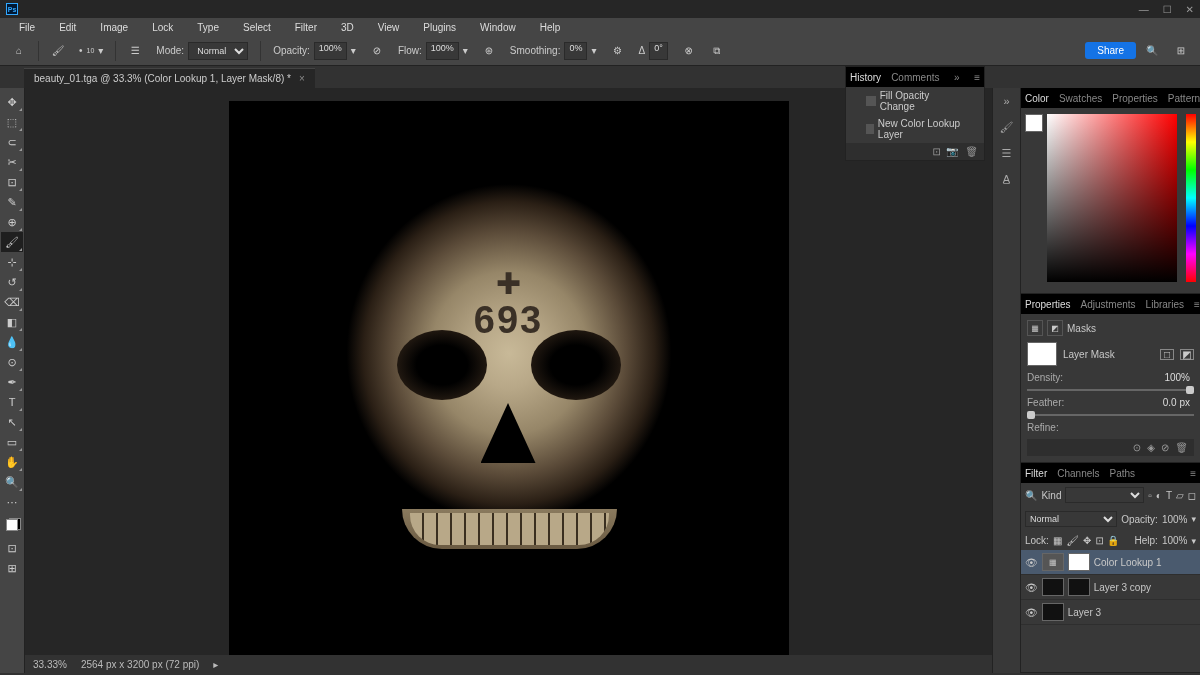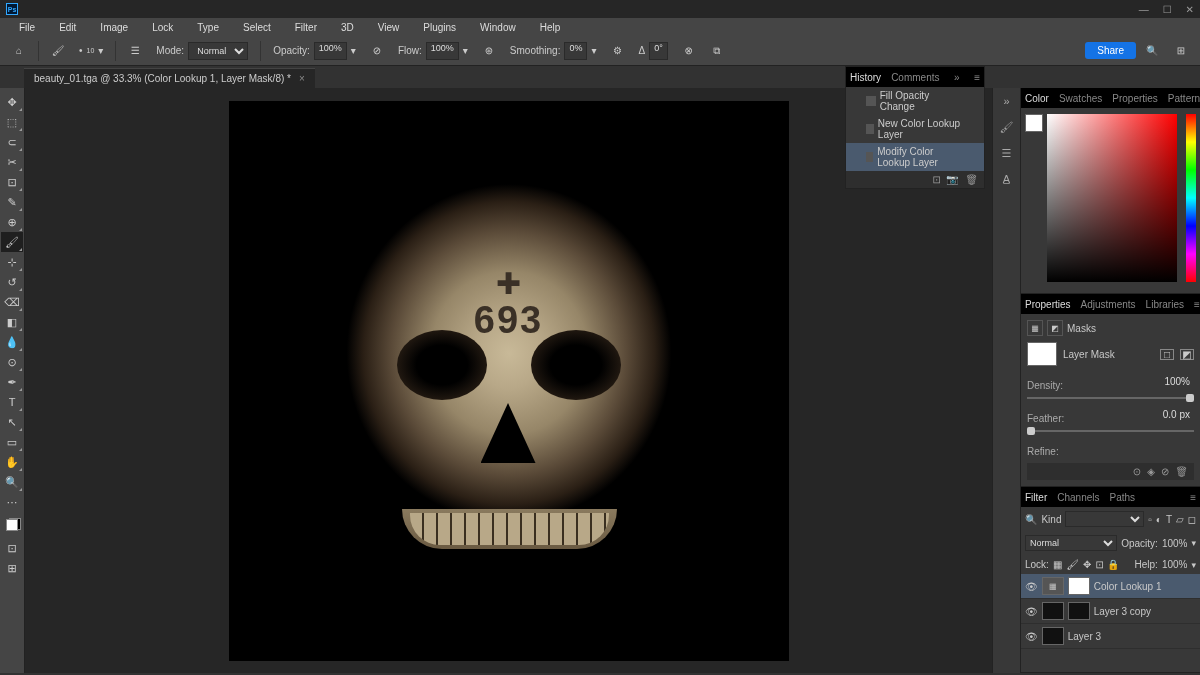--- a/index.html
+++ b/index.html
@@ -43,21 +43,21 @@
 .panel { border-bottom:1px solid #222; }
 .panel-tabs { display:flex; background:#000000; height:20px; align-items:center; padding:0 4px; gap:10px; font-size:9px; color:#888; }
 .panel-tabs .active { color:#ddd; }
 .panel-tabs .menu { margin-left:auto; color:#888; }
 .panel-body { padding:6px; font-size:9px; }
 .color-picker { height:185px; position:relative; padding:4px; }
 .color-field { position:absolute; left:26px; top:6px; width:130px; height:168px; background:linear-gradient(to top,#000,transparent),linear-gradient(to right,#fff,#ff0000); }
 .hue-strip { position:absolute; right:4px; top:6px; width:10px; height:168px; background:linear-gradient(to bottom,#f00,#ff0,#0f0,#0ff,#00f,#f0f,#f00); }
 .color-preview { position:absolute; left:4px; top:6px; width:18px; height:18px; background:#fff; border:1px solid #666; }
 .prop-row { display:flex; align-items:center; gap:6px; margin:6px 0; font-size:9px; }
-.prop-row .label { flex:0 0 45px; color:#aaa;margin-top:8px; }
+.prop-row .label { flex:0 0 45px; color:#aaa; }
 .prop-row .val { margin-left:auto; color:#ddd; padding-right:4px; }
 .prop-btn { background:#4a4a4a; border:1px solid #333; color:#ddd; padding:3px 8px; font-size:9px; float:right; margin:2px 0; clear:both; }
 .mask-thumb { width:30px; height:24px; background:#fff; border:1px solid #666; }
 .mask-icons { display:flex; gap:4px; align-items:center; margin-bottom:4px; }
 .mask-icons .mi { width:16px; height:16px; border:1px solid #555; display:flex; align-items:center; justify-content:center; font-size:8px; }
 .layers-header { display:flex; align-items:center; gap:4px; padding:4px; font-size:9px; }
 .layers-header select { background:#383838; border:1px solid #2a2a2a; color:#ddd; font-size:9px; height:16px; flex:1; }
 .layer-row { display:flex; align-items:center; padding:3px 4px; gap:4px; border-bottom:1px solid #2e2e2e; font-size:9px; }
 .layer-row.sel { background:#4a5a6e; }
 .layer-thumb { width:22px; height:18px; background:#444; border:1px solid #666; }
@@ -175,20 +175,25 @@
     <div class="canvas-img">
       <div class="eye l"></div>
       <div class="eye r"></div>
       <div class="nose"></div>
       <div class="teeth"></div>
       <div class="skull-overlay">
         <div class="skull-cross">✚</div>
         <div class="skull-num">693</div>
       </div>
     </div>
+    <div class="statusbar">
+      <span>33.33%</span>
+      <span>2564 px x 3200 px (72 ppi)</span>
+        <span>▸</span>
+    </div>
   </div>
 
   <div class="right-stack">
     <div class="ricon">»</div>
     <div class="ricon">🖌</div>
     <div class="ricon">☰</div>
     <div class="ricon">A̲</div>
   </div>
 
   <div class="panels">
@@ -317,23 +322,19 @@
   </div>
   <div id="history-list">
       <div class="hist-row">
         <span class="hist-icon"></span>
         <span>Fill Opacity Change</span>
       </div>
       <div class="hist-row">
         <span class="hist-icon"></span>
         <span>New Color Lookup Layer</span>
       </div>
-      <div class="hist-row sel">
-        <span class="hist-icon"></span>
-        <span>Modify Color Lookup Layer</span>
-      </div>
     </div>
   <div class="layer-footer">
     <span>⊡</span>
     <span>📷</span>
     <span>🗑</span>
   </div>
 </div>
 
 </body></html>

